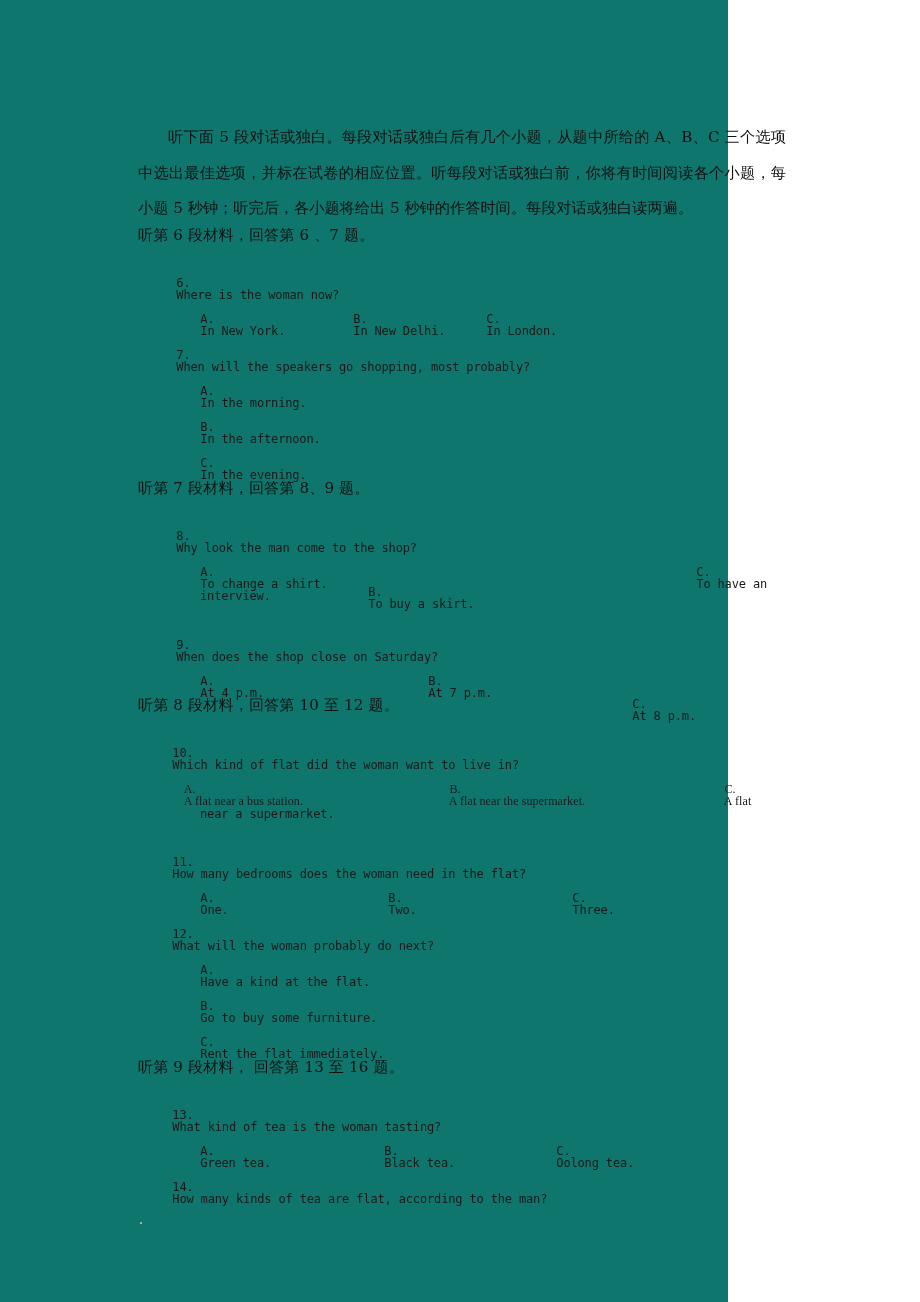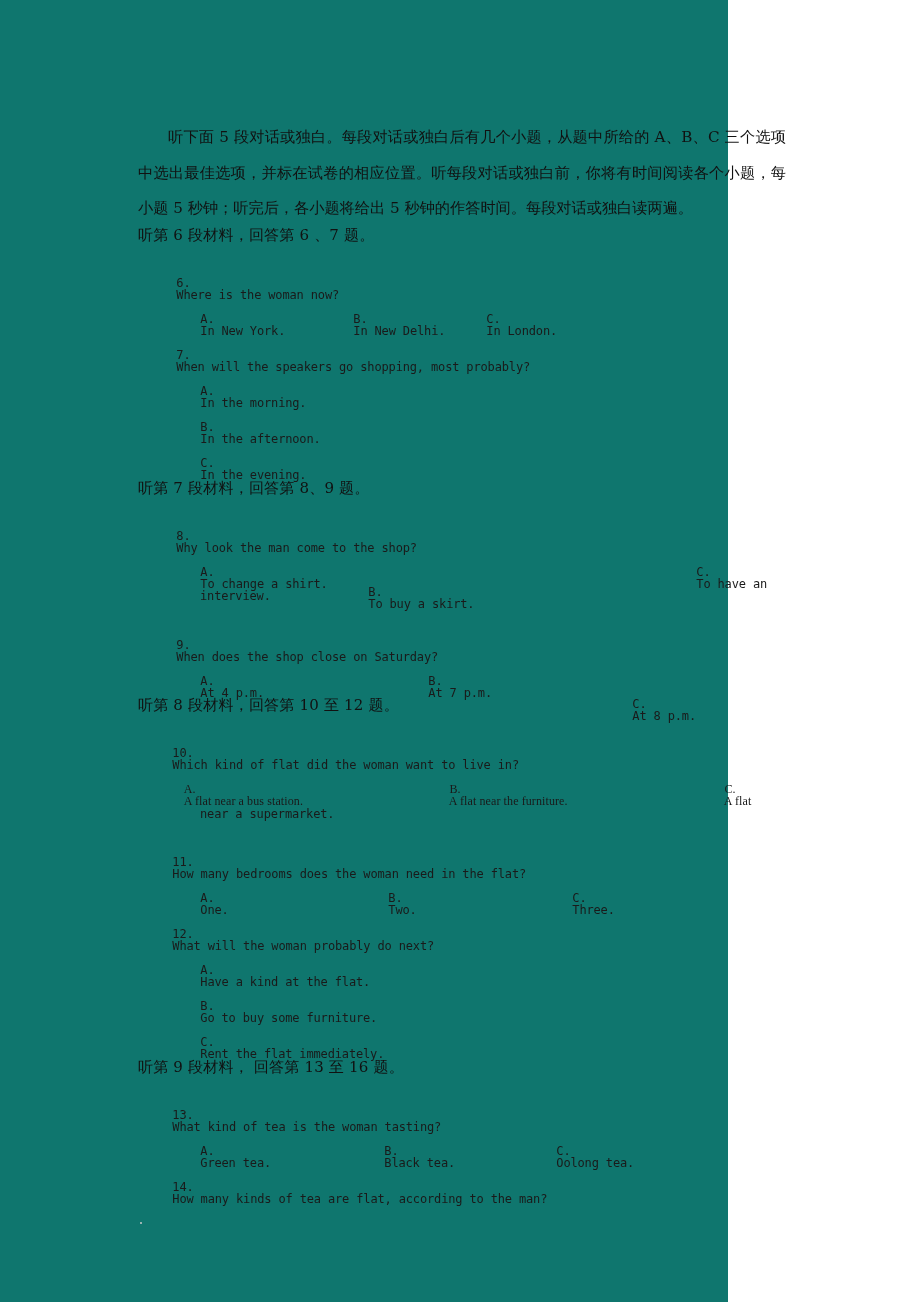--- a/index.html
+++ b/index.html
@@ -175,21 +175,21 @@
     <span class="opt-label">10. </span>
     <span>Which kind of flat did the woman want to live in?</span>
   </div>
 
   <div class="row serif" style="left:172px; top:771px;">
     <span>A.  </span>
     <span>A flat near a bus station.</span>
   </div>
   <div class="row serif" style="left:437px; top:771px;">
     <span>B.  </span>
-    <span>A flat near the furniture.</span>
+    <span>A flat near the supermarket.</span>
   </div>
   <div class="row serif" style="left:712px; top:771px;">
     <span>C.  </span>
     <span>A flat</span>
   </div>
   <div class="row mono" style="left:200px; top:808px;">near a supermarket.</div>
 
   <div class="row mono" style="left:144px; top:844px;">
     <span class="opt-label">11. </span>
     <span>How many bedrooms does the woman need in the flat?</span>

